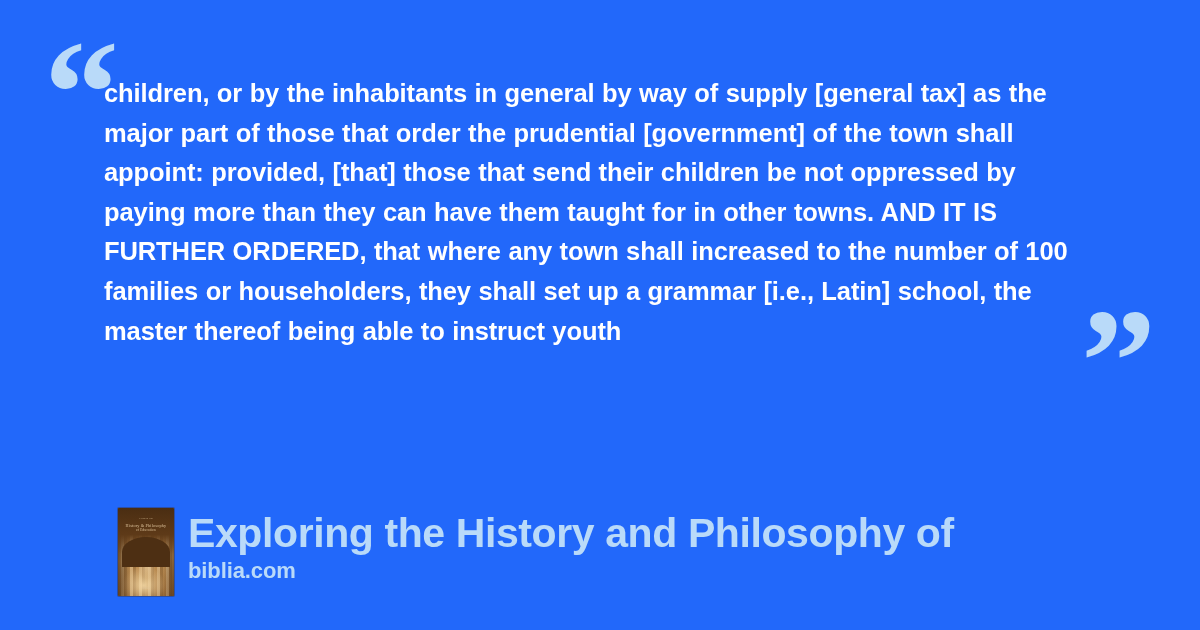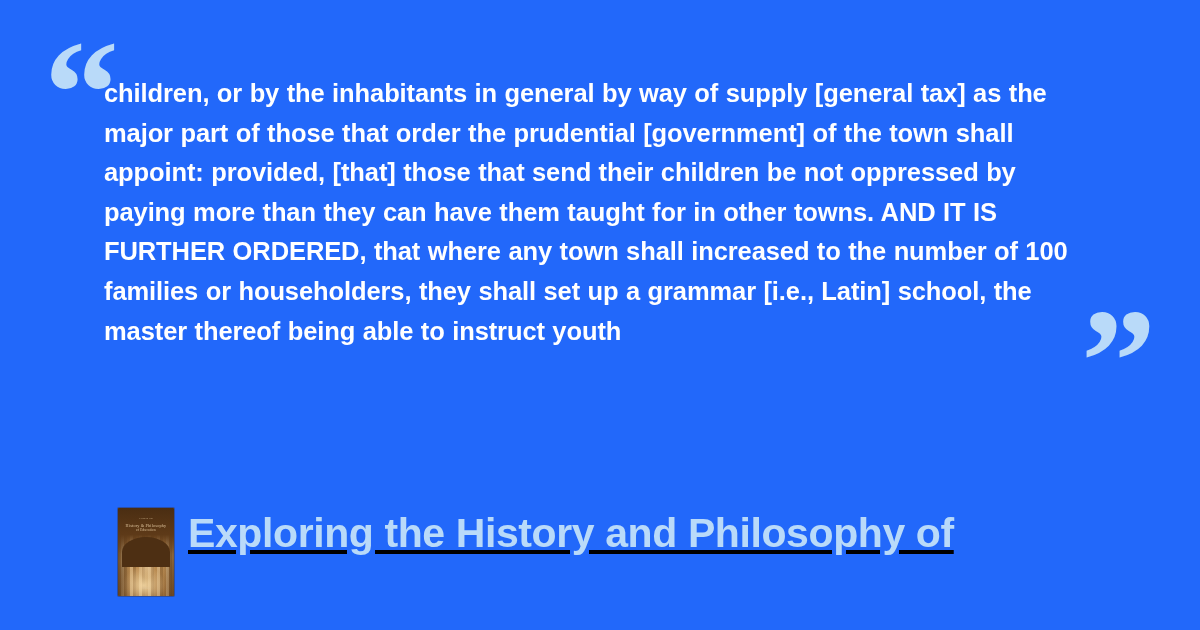--- a/index.html
+++ b/index.html
@@ -153,21 +153,20 @@
     font-size: 3.2px;
     color: #e2c69c;
     opacity: 0.75;
   }
 
   .footer-text {
     display: flex;
     flex-direction: column;
     justify-content: space-between;
     padding-top: 2px;
-    text-decoration: underline;
   }
   .site-title {
     margin: 0;
     color: #b9daf9;
     font-family: "Liberation Sans", sans-serif;
     font-weight: 700;
     font-size: 41px;
     line-height: 46px;
     letter-spacing: -0.4px;
     white-space: nowrap;
@@ -205,17 +204,18 @@
       <div class="bc-title">
         <span class="bc-t1">Essays on</span>
         <span class="bc-t2">History &amp; Philosophy</span>
         <span class="bc-t3">of Education</span>
       </div>
       <div class="bc-author">biblia</div>
     </div>
 
     <div class="footer-text">
       <div class="site-title">Exploring the History and Philosophy of</div>
+      <div class="site-domain">biblia.com</div>
     </div>
 
   </div>
 
 </div>
 
 </body></html>

